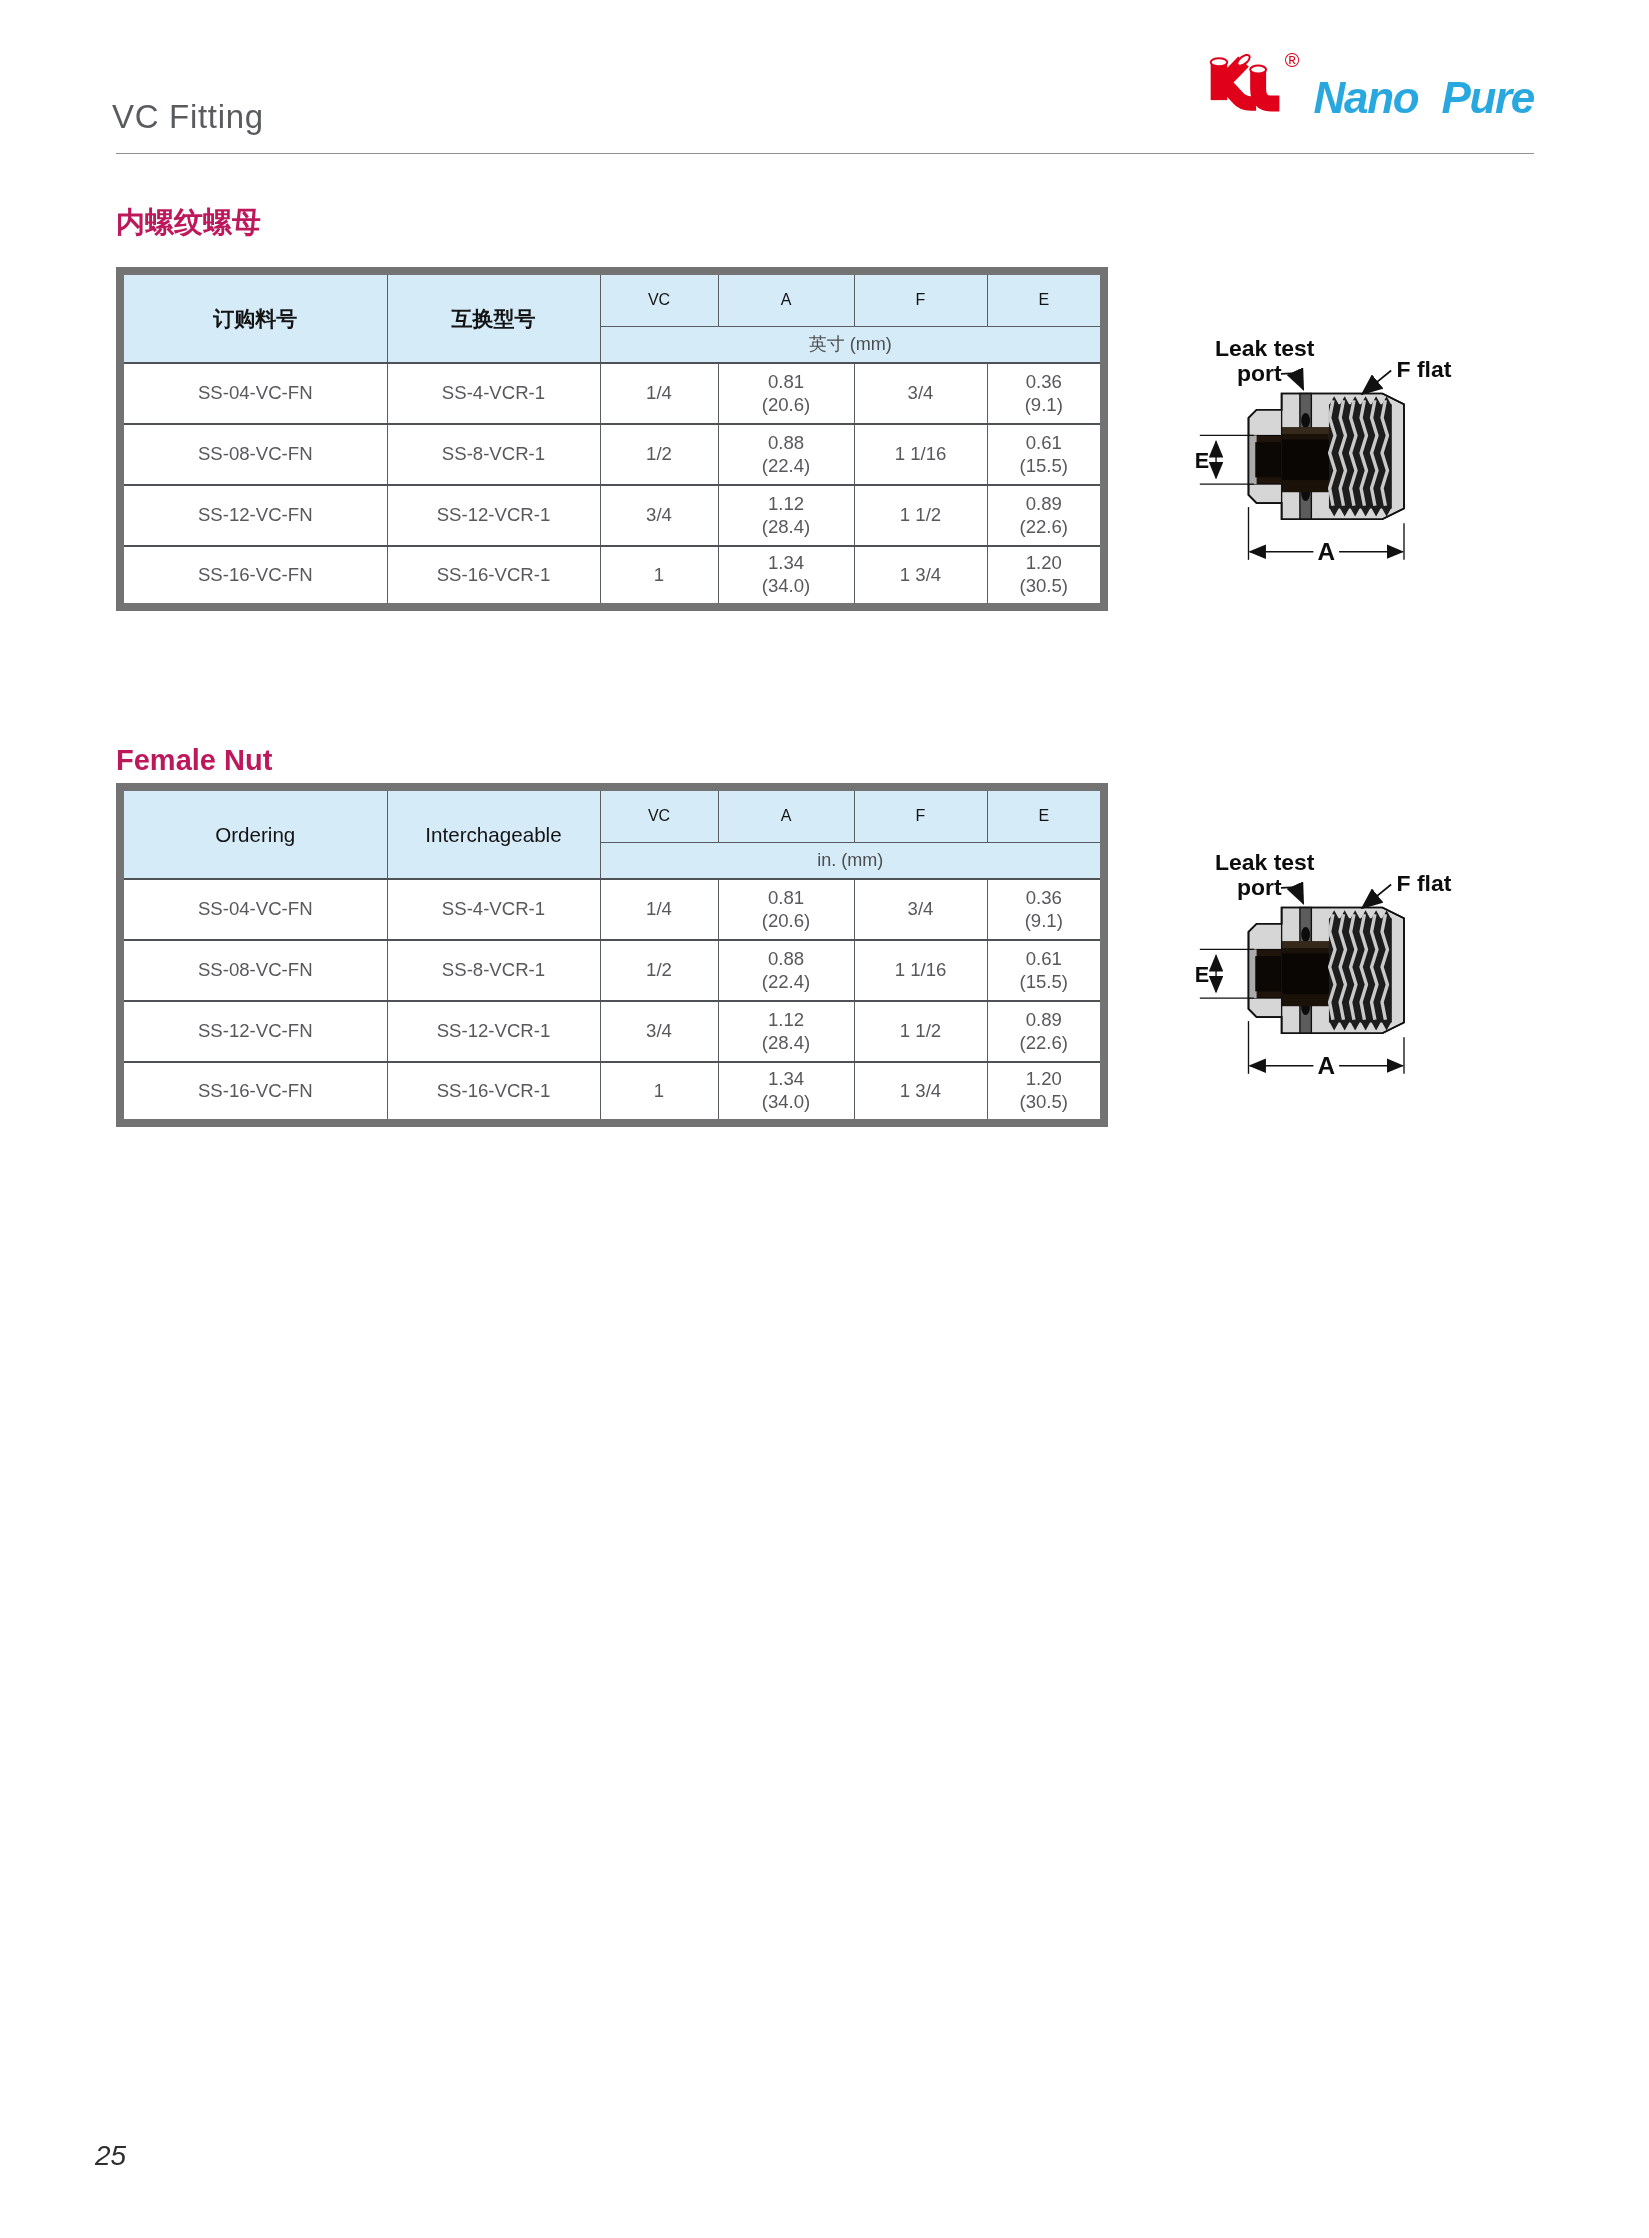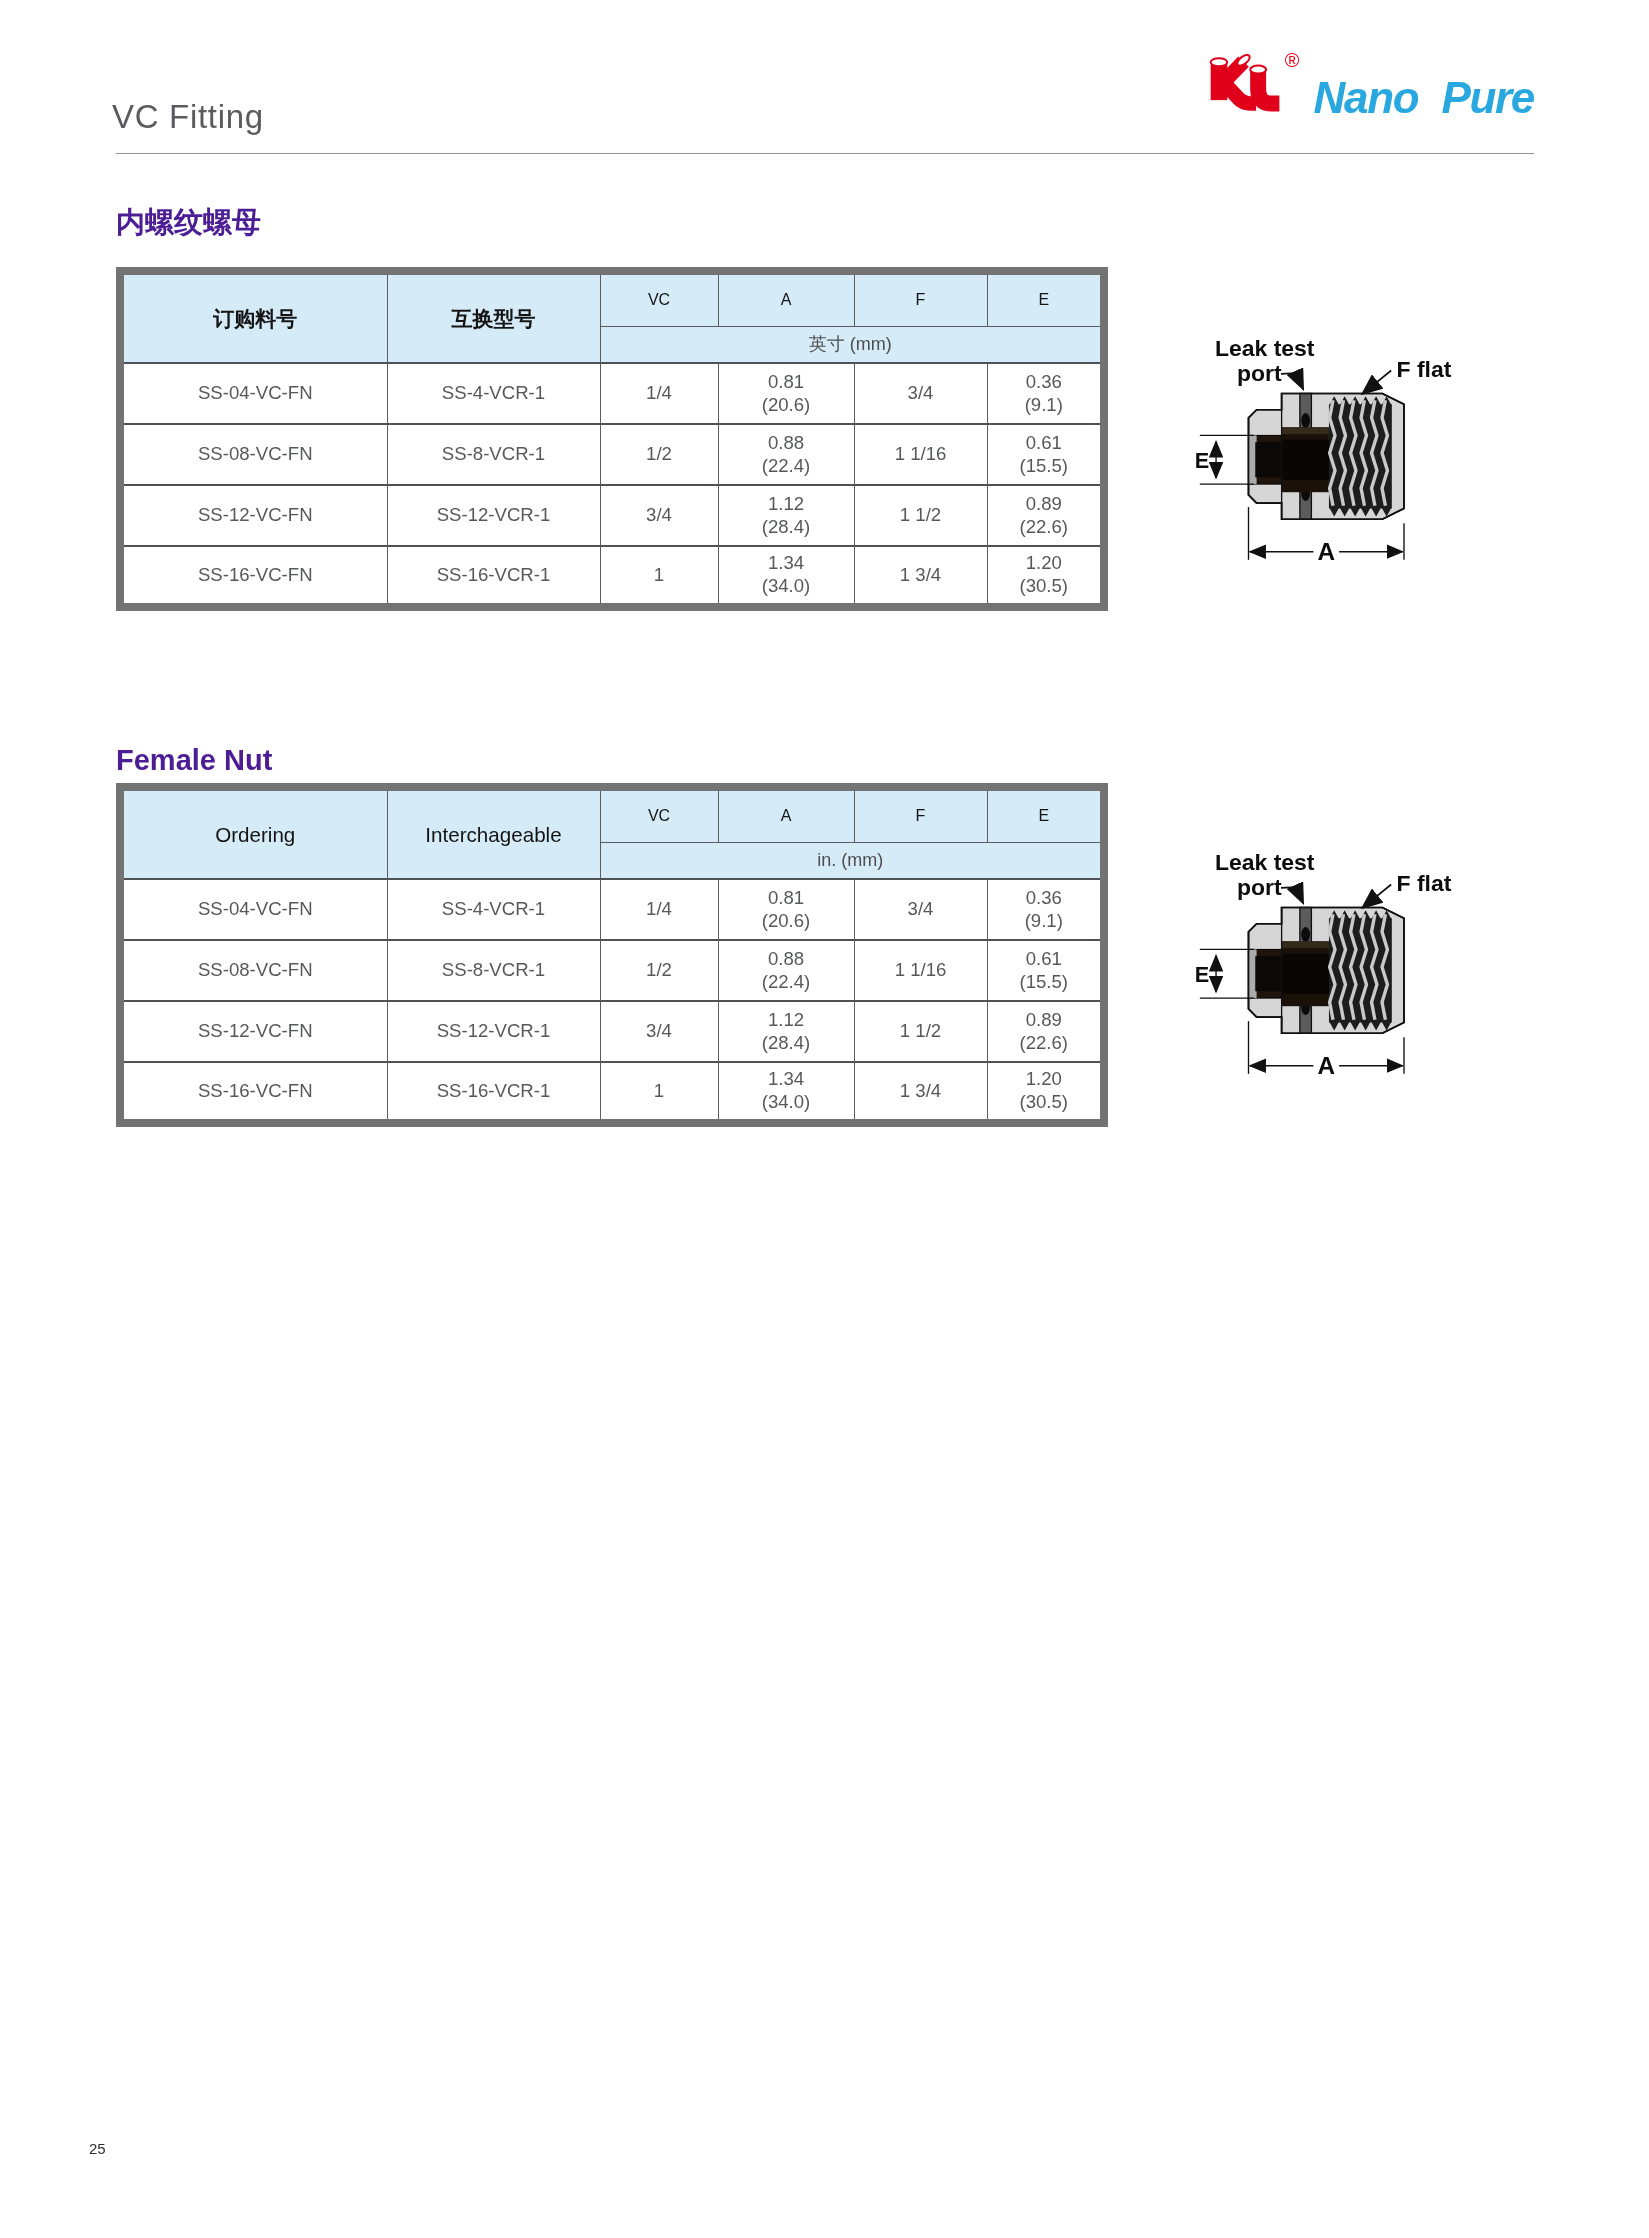--- a/index.html
+++ b/index.html
@@ -20,21 +20,21 @@
   .logo {
     position:absolute; right:116px; top:47px; display:flex; align-items:flex-end;
   }
   .logo-text { display:flex; gap:23px; margin:0 0 5.3px 9.3px; }
   .logo-text span {
     font-size:44px; font-weight:bold; font-style:italic;
     color:#29a8e0; letter-spacing:-1.3px;
   }
   
   .sec-heading {
-    position:absolute; left:116px; font-size:29px; font-weight:bold; color:#4c1d95;
+    position:absolute; left:116px; font-size:29px; font-weight:bold; color:#be185d;
   }
   #heading-cn { top:203px; }
   #heading-en { top:744px; }
   
   table.spec {
     position:absolute; left:116px; width:985px;
     border-collapse:collapse; table-layout:fixed;
     border:8px solid #737373;
   }
   #table-cn { top:267px; }
@@ -54,21 +54,21 @@
   .th-unit { font-size:18px; font-weight:400; color:#4c4e50; }
   table.spec tbody td {
     font-size:18.6px; color:#57585a; line-height:22.6px; white-space:pre-line;
   }
   
   .fitting-svg { position:absolute; left:1189px; width:311px; height:238px; }
   #diagram-1 { top:334px; }
   #diagram-2 { top:848px; }
   
   .page-number {
-    position:absolute; left:89px; top:2140px; font-size:15px; color:#2e2e2e;
+    position:absolute; left:95px; top:2140px; font-size:28px; color:#2e2e2e;font-style:italic;
   }
 </style>
 </head>
 <body>
 
 <div class="page">
 
   <div class="doc-title">VC Fitting</div>
   <div class="header-rule"></div>
 

